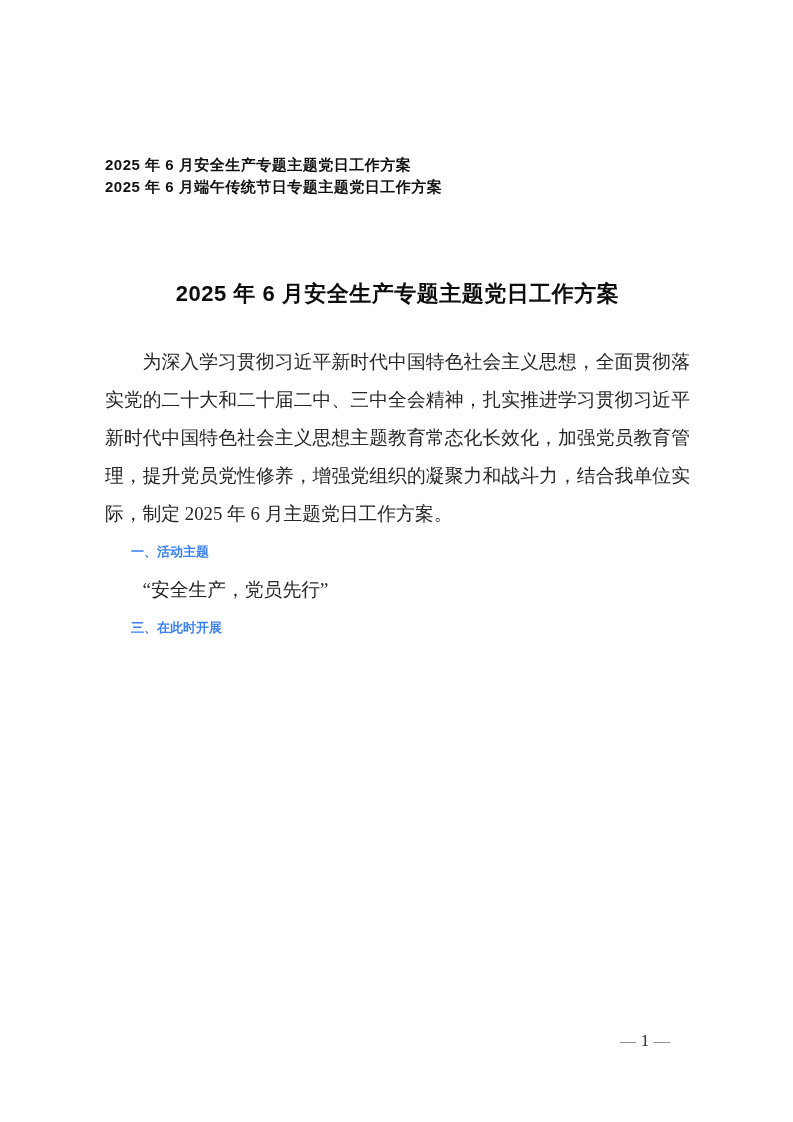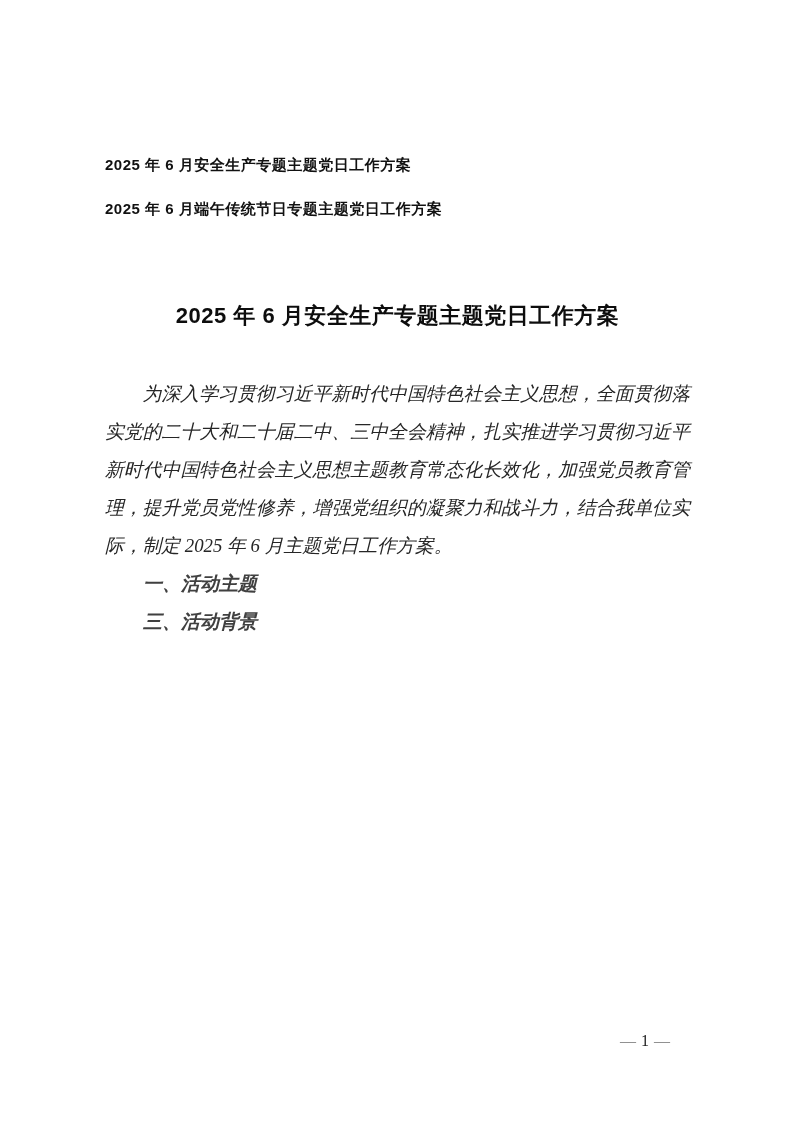--- a/index.html
+++ b/index.html
@@ -22,53 +22,51 @@
   }
   .references .ref {
     font-family: "Liberation Sans", "DejaVu Sans", sans-serif;
     font-weight: 700;
     font-size: 15px;
     line-height: 22px;
     letter-spacing: 0.5px;
     color: #111111;
   }
   .references .ref + .ref {
-    margin-top: 22px;
   }
   .doc-title {
     font-family: "Liberation Sans", "DejaVu Sans", sans-serif;
     font-weight: 700;
     font-size: 22px;
     line-height: 34px;
     text-align: center;
     letter-spacing: 0.5px;
     color: #0d0d0d;
     margin: 79px 0 0 0;
   }
   .doc-body {
-    margin-top: 42px;
+    margin-top: 32px;
     font-size: 18.8px;
     line-height: 38px;
-    font-style: italic;
   }
   .doc-body .paragraph {
     margin: 0;
     text-align: justify;
     text-justify: inter-ideograph;
     text-indent: 2em;
     color: #262626;
   }
   .doc-body .heading {
     margin: 0;
     font-family: "Liberation Sans", "DejaVu Sans", sans-serif;
     font-weight: 700;
-    font-size: 19px;
+    font-size: 13px;
     line-height: 38px;
     text-indent: 2em;
-    color: #404040;
+    color: #3b82f6;
   }
   .page-footer {
     position: absolute;
     top: 1030px;
     right: 118px;
     font-size: 16px;
     line-height: 22px;
     white-space: nowrap;
     color: #222222;
   }
@@ -89,21 +87,22 @@
     <div class="references">
       <div class="ref">2025 年 6 月安全生产专题主题党日工作方案</div>
       <div class="ref">2025 年 6 月端午传统节日专题主题党日工作方案</div>
     </div>
 
     <h1 class="doc-title">2025 年 6 月安全生产专题主题党日工作方案</h1>
 
     <div class="doc-body">
         <div class="paragraph">为深入学习贯彻习近平新时代中国特色社会主义思想，全面贯彻落实党的二十大和二十届二中、三中全会精神，扎实推进学习贯彻习近平新时代中国特色社会主义思想主题教育常态化长效化，加强党员教育管理，提升党员党性修养，增强党组织的凝聚力和战斗力，结合我单位实际，制定 2025 年 6 月主题党日工作方案。</div>
         <div class="heading">一、活动主题</div>
-        <div class="heading">三、活动背景</div>
+        <div class="paragraph">“安全生产，党员先行”</div>
+        <div class="heading">三、在此时开展</div>
       </div>
 
   </div>
 
   <div class="page-footer">
     <span class="dash">—</span><span class="num">1</span><span class="dash">—</span>
   </div>
 </div>
 
 </body></html>

